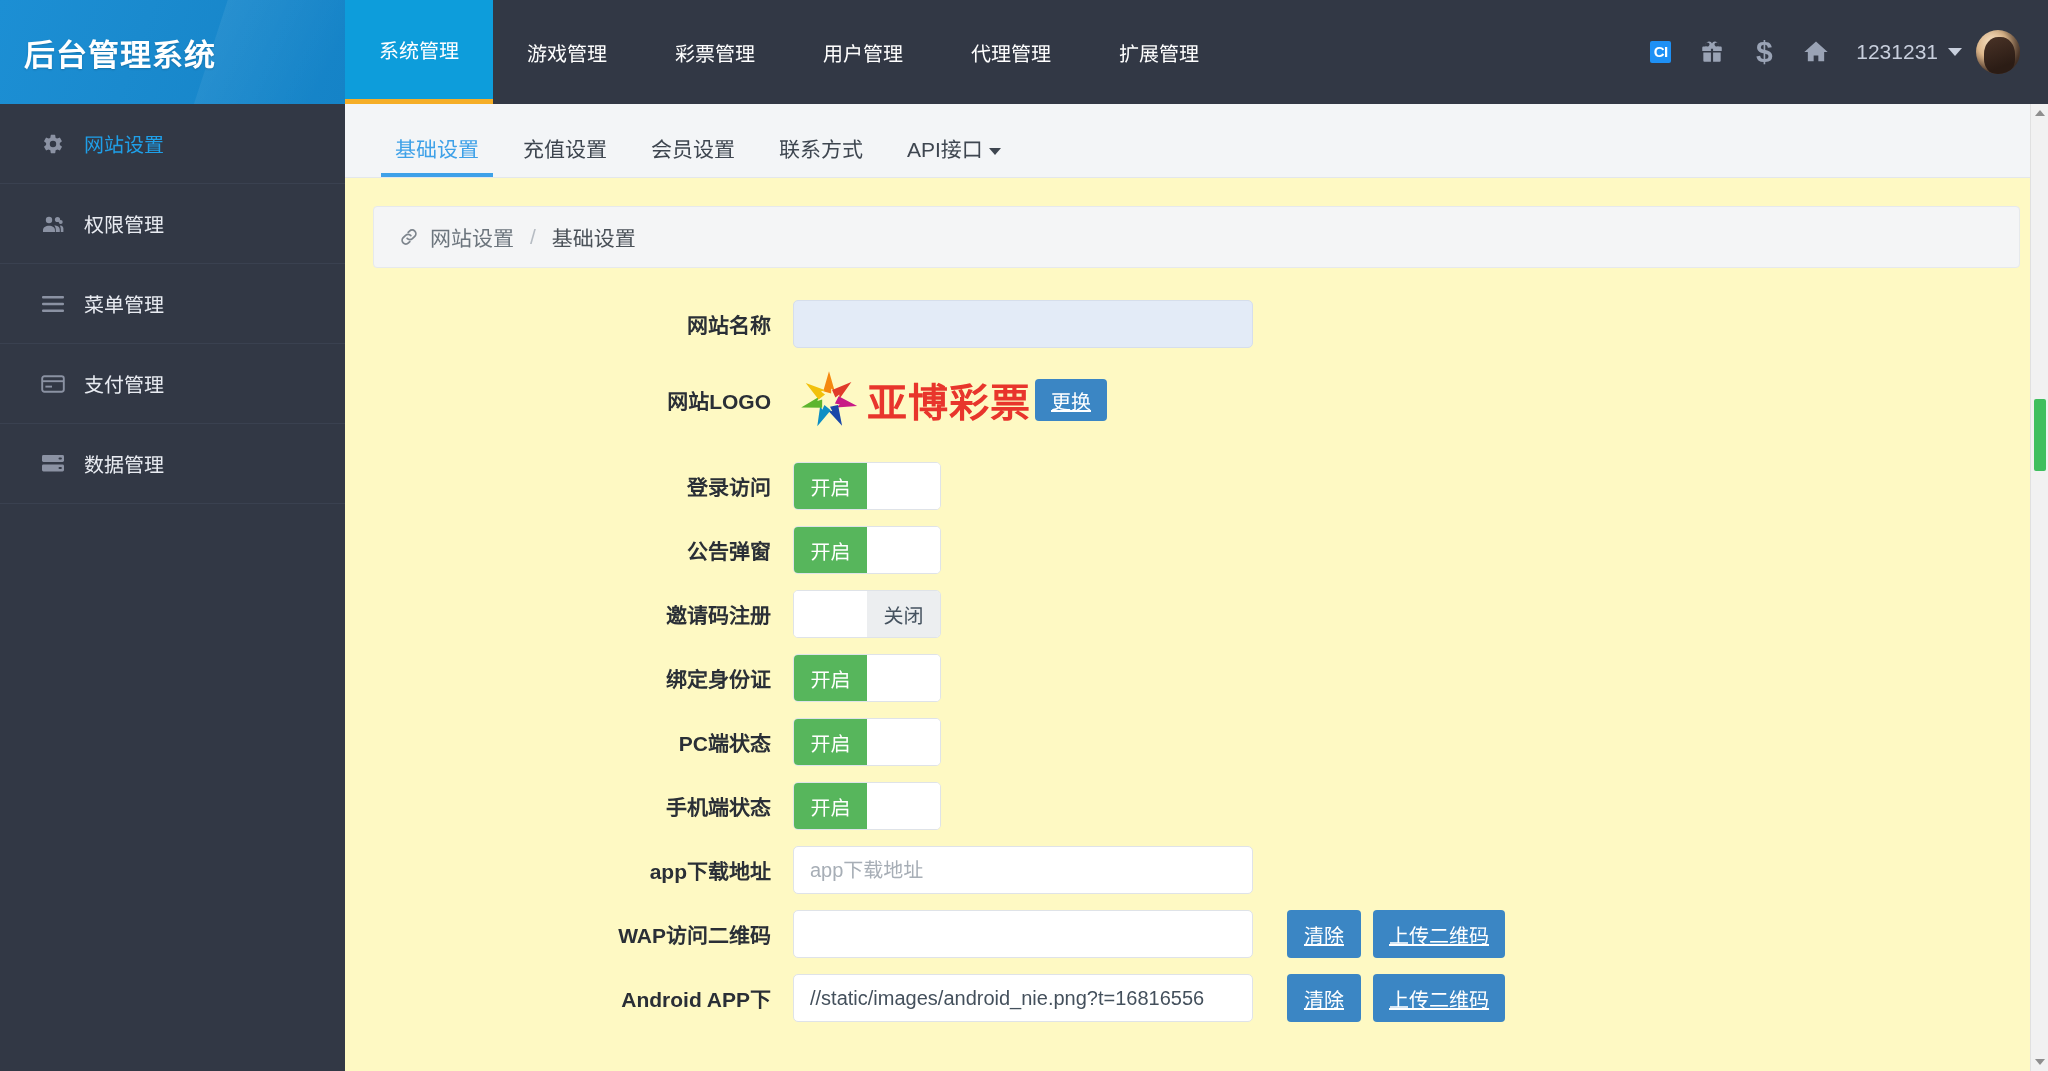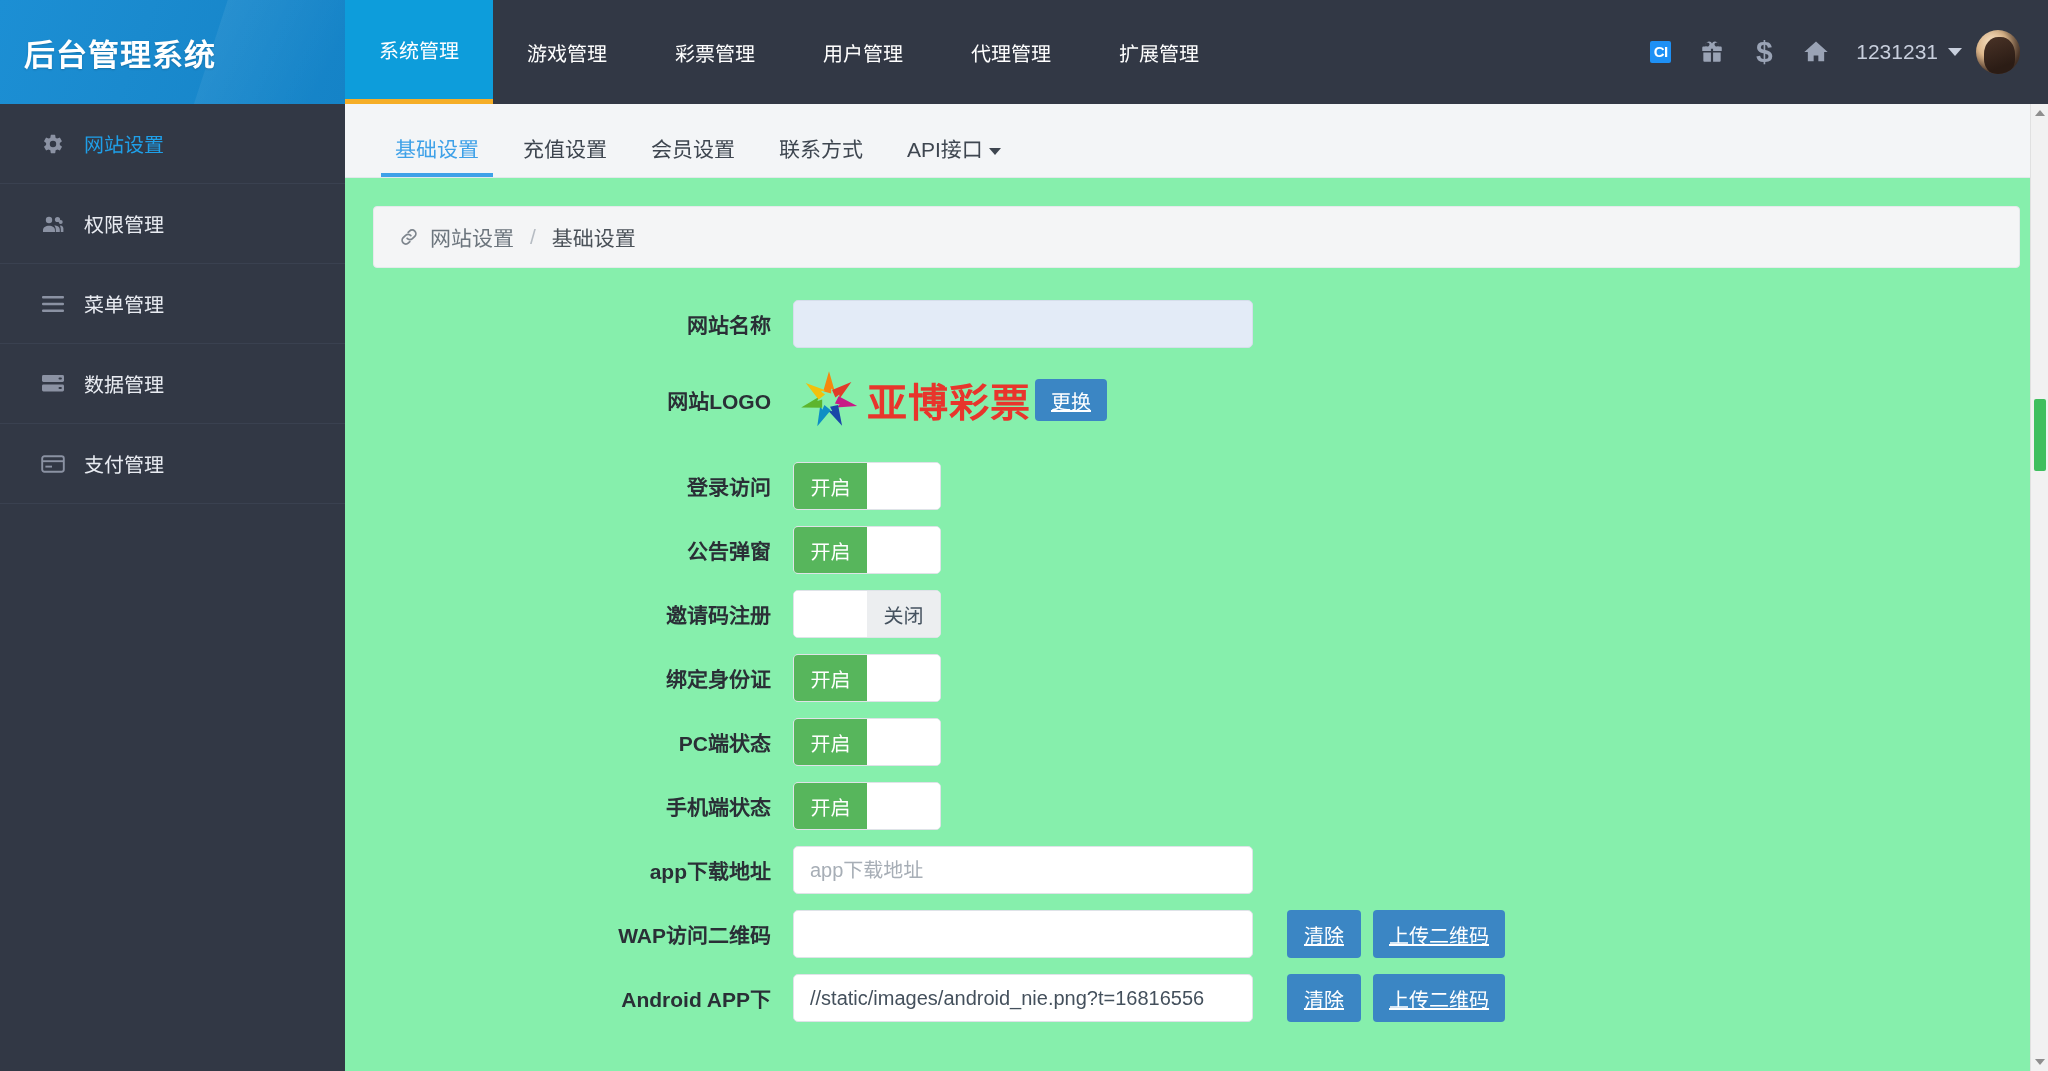--- a/index.html
+++ b/index.html
@@ -110,21 +110,21 @@
   .side-item.active { color: #1f9fe8; }
   .side-item .s-icon {
     width: 26px; display: flex; align-items: center; justify-content: center;
     color: #8b92a3;
   }
   .side-rest { flex: 1; background: #323845; }
 
   
   .content {
     flex: 1; min-width: 0;
-    background: #86efac;
+    background: #fef9c3;
     display: flex; flex-direction: column;
     position: relative;
     overflow: hidden;
   }
   .subtabs {
     height: 74px; min-height: 74px;
     background: #f3f5f7;
     display: flex; align-items: flex-end;
     padding-left: 28px;
     border-bottom: 1px solid #e3e7eb;
@@ -342,39 +342,39 @@
             <rect x="1" y="1" width="22" height="2.6" rx="1"></rect>
             <rect x="1" y="7.7" width="22" height="2.6" rx="1"></rect>
             <rect x="1" y="14.4" width="22" height="2.6" rx="1"></rect>
           </svg>
         </span>
         <span>菜单管理</span>
       </div>
 
       <div class="side-item">
         <span class="s-icon">
+          <svg width="24" height="18" viewBox="0 0 24 18" fill="none" stroke="#8b92a3" stroke-width="1.9">
+            <rect x="1.2" y="1.2" width="21.6" height="15.6" rx="2.2"></rect>
+            <line x1="1.2" y1="6.2" x2="22.8" y2="6.2"></line>
+            <line x1="4.4" y1="11.6" x2="11" y2="11.6"></line>
+          </svg>
+        </span>
+        <span>支付管理</span>
+      </div>
+
+      <div class="side-item">
+        <span class="s-icon">
           <svg width="24" height="20" viewBox="0 0 24 20" fill="#8b92a3">
             <rect x="1" y="1" width="22" height="7" rx="1.4"></rect>
             <rect x="1" y="10.5" width="22" height="7" rx="1.4"></rect>
             <rect x="17.5" y="3.4" width="3.4" height="2.2" rx="1" fill="#323845"></rect>
             <rect x="17.5" y="12.9" width="3.4" height="2.2" rx="1" fill="#323845"></rect>
           </svg>
         </span>
         <span>数据管理</span>
-      </div>
-
-      <div class="side-item">
-        <span class="s-icon">
-          <svg width="24" height="18" viewBox="0 0 24 18" fill="none" stroke="#8b92a3" stroke-width="1.9">
-            <rect x="1.2" y="1.2" width="21.6" height="15.6" rx="2.2"></rect>
-            <line x1="1.2" y1="6.2" x2="22.8" y2="6.2"></line>
-            <line x1="4.4" y1="11.6" x2="11" y2="11.6"></line>
-          </svg>
-        </span>
-        <span>支付管理</span>
       </div>
 
       <div class="side-rest"></div>
     </div>
 
     <div class="content">
 
       <div class="subtabs">
         <div class="subtab active">
           <span>基础设置</span>

